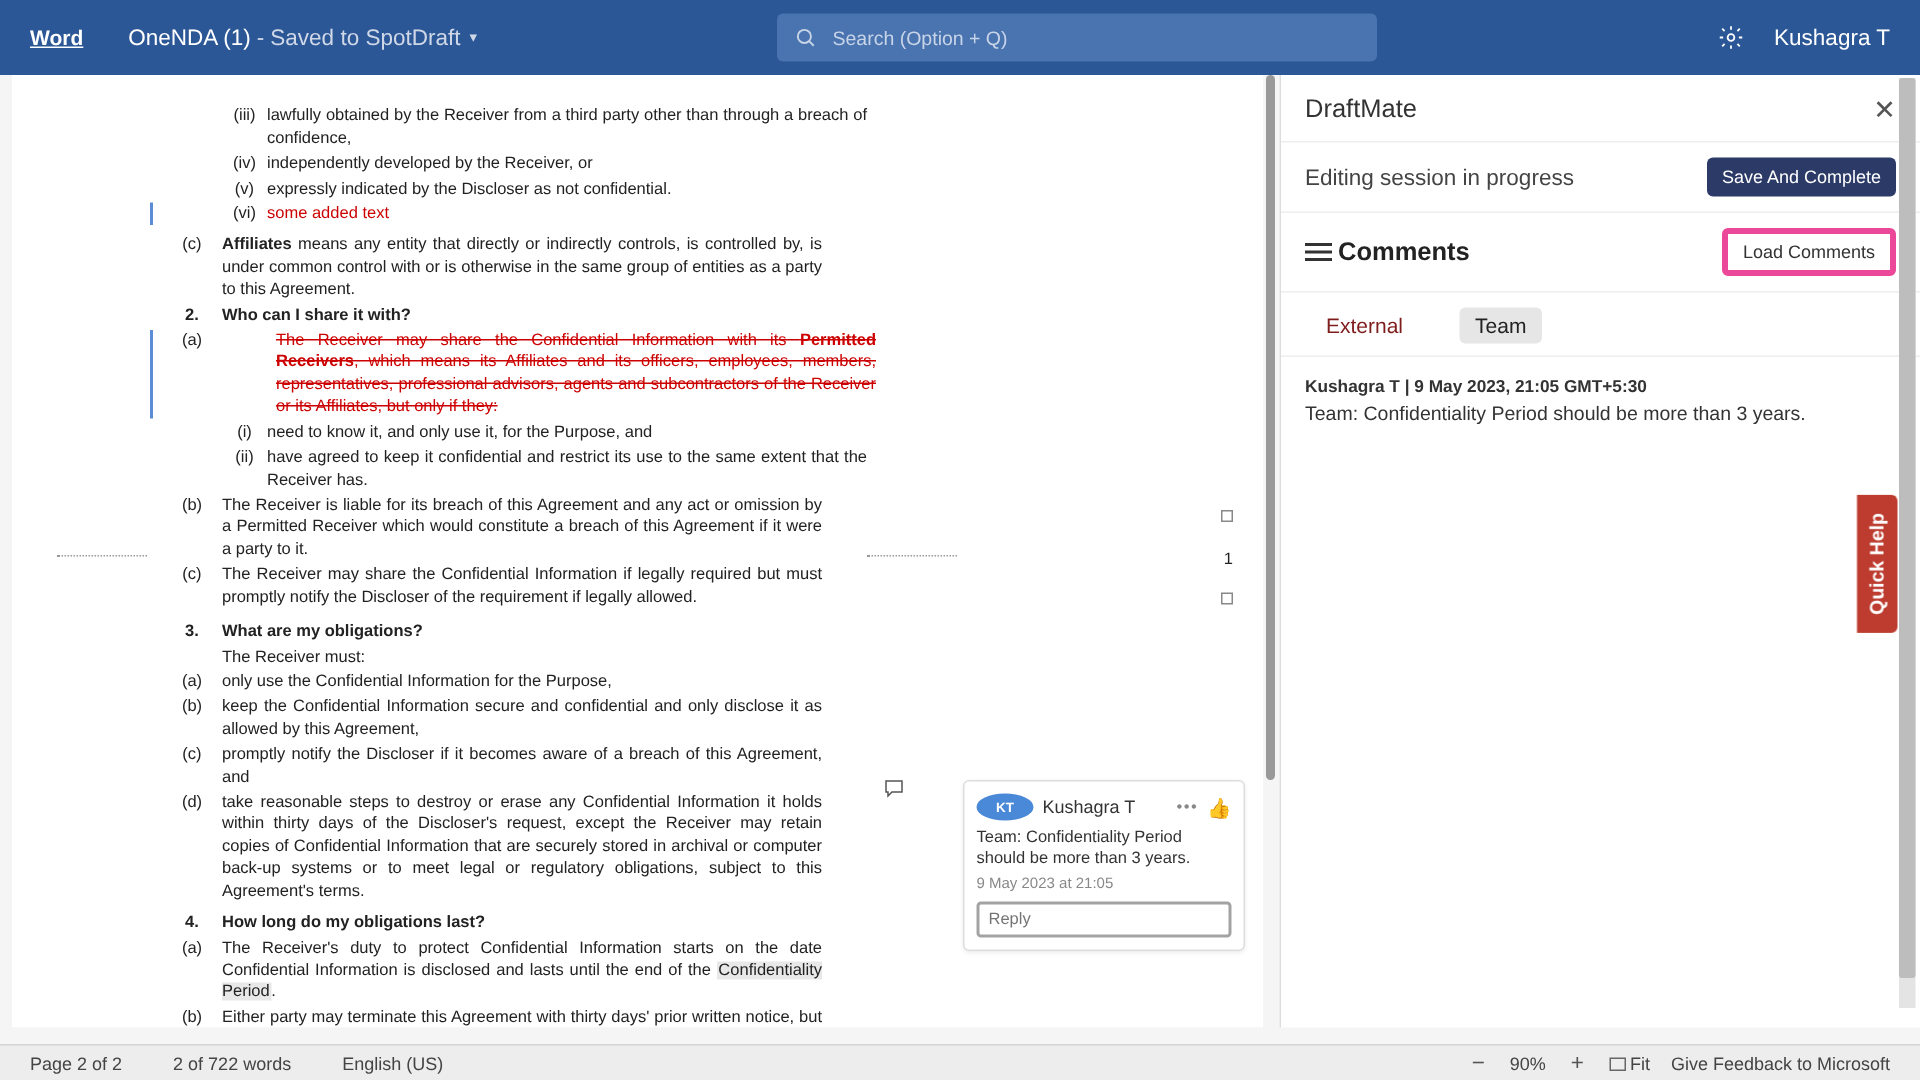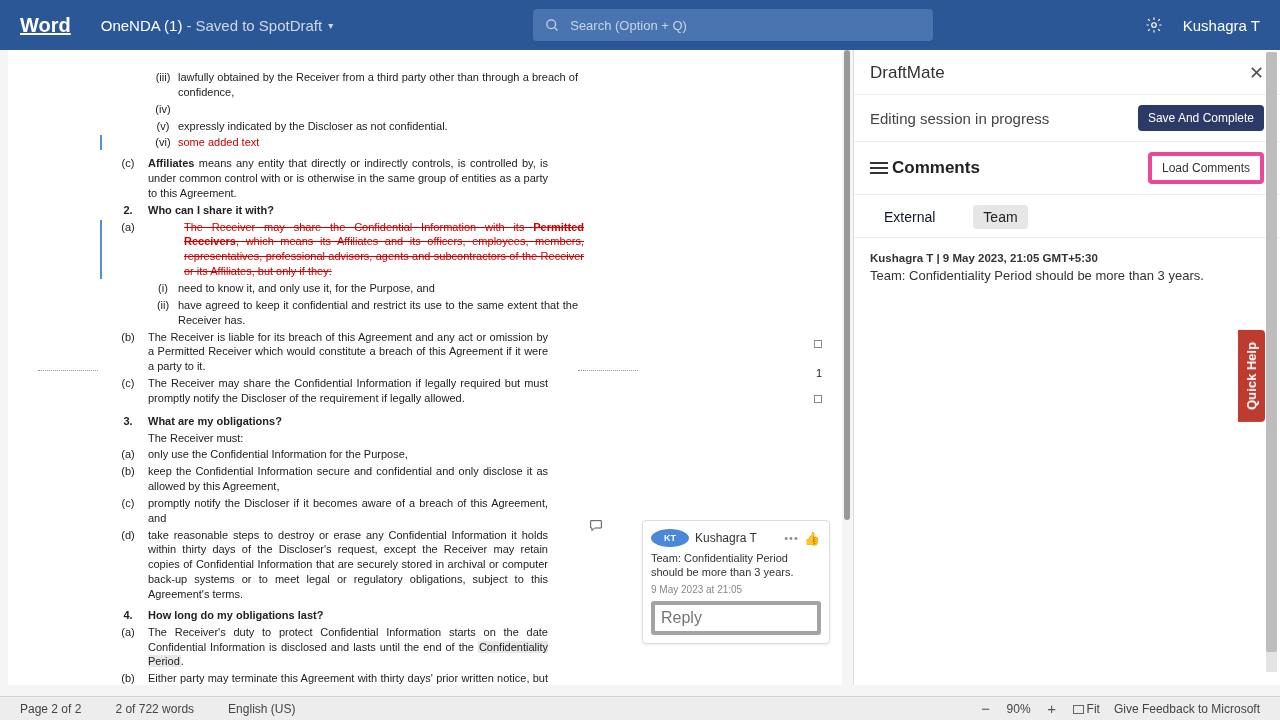--- a/index.html
+++ b/index.html
@@ -14,21 +14,21 @@
   }
   
   .topbar {
     height: 50px;
     background: #2b5797;
     display: flex;
     align-items: center;
     padding: 0 20px;
     color: #fff;
   }
-  .app-name { font-size: 20px; font-weight: 600; margin-right: 30px; text-decoration: underline; }
+  .app-name { font-size: 14px; font-weight: 600; margin-right: 30px; text-decoration: underline; }
   .doc-meta { font-size: 15px; display: flex; align-items: center; gap: 4px; }
   .doc-meta .saved { color: #d0d8e8; }
   .chev { font-size: 10px; margin-left:2px; color:#d0d8e8; }
   .search {
     margin-left: 200px;
     width: 400px;
     height: 32px;
     background: #4a74b0;
     border-radius: 4px;
     display: flex;
@@ -91,21 +91,21 @@
     box-shadow: 0 1px 3px rgba(0,0,0,0.08);
     font-size: 11px;
   }
   .inline-comment .head { display:flex; align-items:center; gap:6px; margin-bottom:4px;}
   .avatar-sm { width:38px; height:18px; border-radius:50%; background:#4a88d8; color:#fff; font-size:9px; display:flex; align-items:center; justify-content:center; font-weight:600;}
   .inline-comment .author { font-weight:400; color:#333; font-size:12px; flex:1;}
   .inline-comment .dots { color:#888; letter-spacing:1px; cursor:pointer;}
   .thumb { color:#888; font-size:13px; cursor:pointer;}
   .inline-comment .body { color:#333; margin-bottom:4px; line-height:1.3; font-size:11px;}
   .inline-comment .time { color:#888; font-size:10px; margin-bottom:6px;}
-  .inline-comment input { width:100%; border:4px solid #a3a3a3; border-radius:3px; padding:4px 6px; font-size:16px;}
+  .inline-comment input { width:100%; border:2px solid #a3a3a3; border-radius:3px; padding:4px 6px; font-size:11px;}
   .comment-icon { position:absolute; left:580px; top:468px; width:16px; height:16px; }
 
   
   .panel {
     margin-left:3px;
     flex: 1;
     background: #fff;
     border-left: 1px solid #ddd;
     display: flex;
     flex-direction: column;
@@ -127,21 +127,21 @@
   .panel-row3 {
     padding: 10px 16px;
     display:flex; align-items:center; justify-content:space-between;
     border-bottom:1px solid #eee;
   }
   .menu-burger { width:18px; display:flex; flex-direction:column; gap:3px; cursor:pointer;}
   .menu-burger span{height:2px;background:#333;}
   .comments-h { font-size:17px; font-weight:700; color:#222; margin-left:4px; flex:1;}
   .btn-load { background:#fff; border:4px solid #ec4899; padding:5px 10px; border-radius:4px; font-size:12px; cursor:pointer; color:#333;}
   .tabs { display:flex; gap:28px; padding:10px 20px 8px; border-bottom:1px solid #eee;}
-  .tab { font-size:14px; color:#0f172a; cursor:pointer; padding:4px 10px; border-radius:4px;}
+  .tab { font-size:14px; color:#7f1d1d; cursor:pointer; padding:4px 10px; border-radius:4px;}
   .tab.active { background:#e6e6e6; color:#222; font-weight:500;}
   .panel-body { padding: 14px 16px; font-size:12.5px; color:#333;}
   .meta-line { font-weight:700; font-size:11.5px; margin-bottom:4px;}
   .comment-line { font-size:13px;}
 
   
   .quick-help {
     position: fixed;
     right: 15px;
     top: 330px;
@@ -207,20 +207,21 @@
   <div class="doc-area">
     <div class="scroll-edge"></div>
     <div class="page">
 
       <div class="clause">
           <span class="sub">(iii)</span>
           <span class="txt">lawfully obtained by the Receiver from a third party other than through a breach of confidence,</span>
         </div>
       <div class="clause">
           <span class="sub">(iv)</span>
+          <span class="txt">independently developed by the Receiver, or</span>
         </div>
       <div class="clause">
           <span class="sub">(v)</span>
           <span class="txt">expressly indicated by the Discloser as not confidential.</span>
         </div>
       <div class="clause change-bar">
           <span class="sub">(vi)</span>
           <span class="txt red">some added text</span>
         </div>
 

